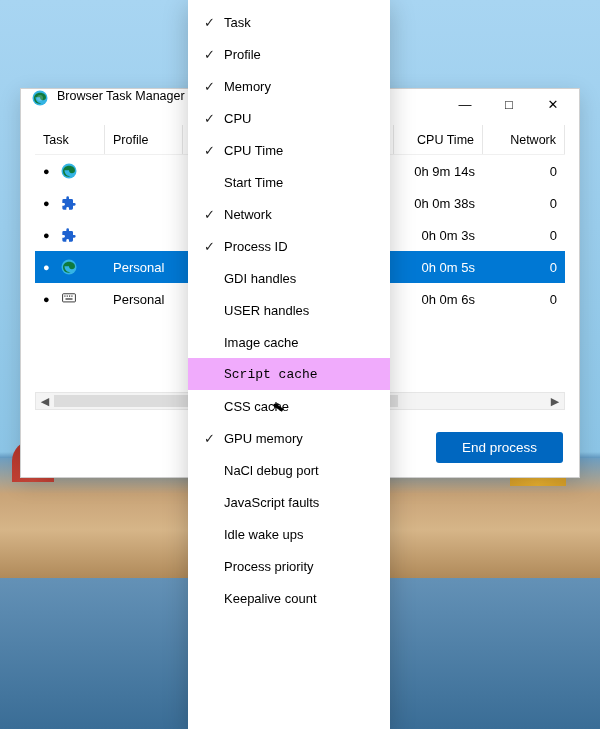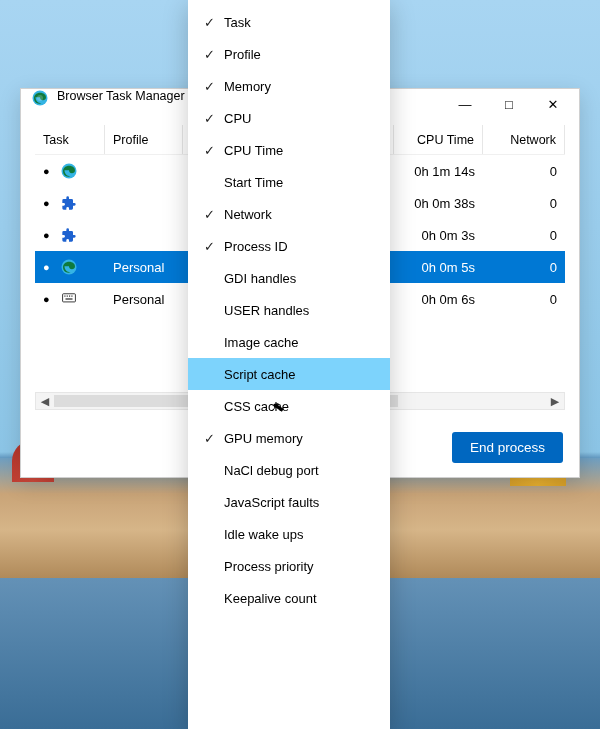--- a/index.html
+++ b/index.html
@@ -65,37 +65,37 @@
 .row-icon { width: 18px; height: 18px; display: flex; align-items: center; justify-content: center; }
 
 .hscroll { height: 18px; display: flex; align-items: center; background: #f4f4f4; border: 1px solid #e6e6e6; }
 .hscroll .arrow { width: 18px; text-align: center; font-size: 11px; color: #555; }
 .hscroll .track { flex: 1; position: relative; height: 100%; }
 .hscroll .thumb { position: absolute; left: 0; top: 2px; bottom: 2px; width: 70%; background: #dcdcdc; }
 
 .footer { padding: 14px 16px; display: flex; justify-content: flex-end; }
 .end-btn {
   background: #0067c0; color: #fff; border: none;
-  padding: 8px 18px; font-size: 13.5px; border-radius: 3px;
+  padding: 8px 26px; font-size: 13.5px; border-radius: 3px;
 }
 
 .context-menu {
   position: absolute; left: 188px; top: 0;
   width: 202px; height: 729px;
   background: #fff;
   box-shadow: 0 6px 24px rgba(0,0,0,0.22);
   padding: 6px 0;
   z-index: 100;
   overflow: hidden;
 }
 .mi {
   display: flex; align-items: center; height: 32px;
   padding: 0 14px 0 16px; font-size: 13px;
 }
-.mi.hovered { background: #7dd3fc; }
+.mi.hovered { background: #f0abfc; font-family: Liberation Mono, monospace; }
 .mi .check { width: 20px; font-size: 13px; color: #222; }
 .mi .mlabel { flex: 1; }
 .cursor {
   position: absolute; left: 272px; top: 398px; z-index: 200;
   font-size: 15px; color: #000; pointer-events: none;
   transform: rotate(-10deg);
 }
 </style>
 </head>
 <body>
@@ -135,21 +135,21 @@
             <span class="bullet">●</span>
             <span class="row-icon">
               <svg viewBox="0 0 24 24" width="18" height="18">
                 <circle cx="12" cy="12" r="10" fill="#34b4e4"></circle>
                 <path d="M4 12c0-4 4-7 8-7 5 0 8 3 8 6 0 3-2 4-4 4-3 0-4-2-4-4h-6c0 4 3 8 8 8-5 2-10-1-10-7z" fill="#0f7a3c"></path>
               </svg>
             </span>
           </div>
           <div class="cell profile"></div>
           <div class="cell gap"></div>
-          <div class="cell cputime">0h 1m 14s</div>
+          <div class="cell cputime">0h 9m 14s</div>
           <div class="cell network">0</div>
         </div>
         <div class="row">
           <div class="cell task">
             <span class="bullet">●</span>
             <span class="row-icon">
               <svg viewBox="0 0 24 24" width="16" height="16">
                 <path fill="#1e62d0" d="M10 2a2 2 0 012 2v2h4a2 2 0 012 2v4h2a2 2 0 110 4h-2v4a2 2 0 01-2 2h-4v-2a2 2 0 10-4 0v2H4a2 2 0 01-2-2v-4h2a2 2 0 100-4H2V8a2 2 0 012-2h4V4a2 2 0 012-2z"></path>
               </svg>
             </span>

